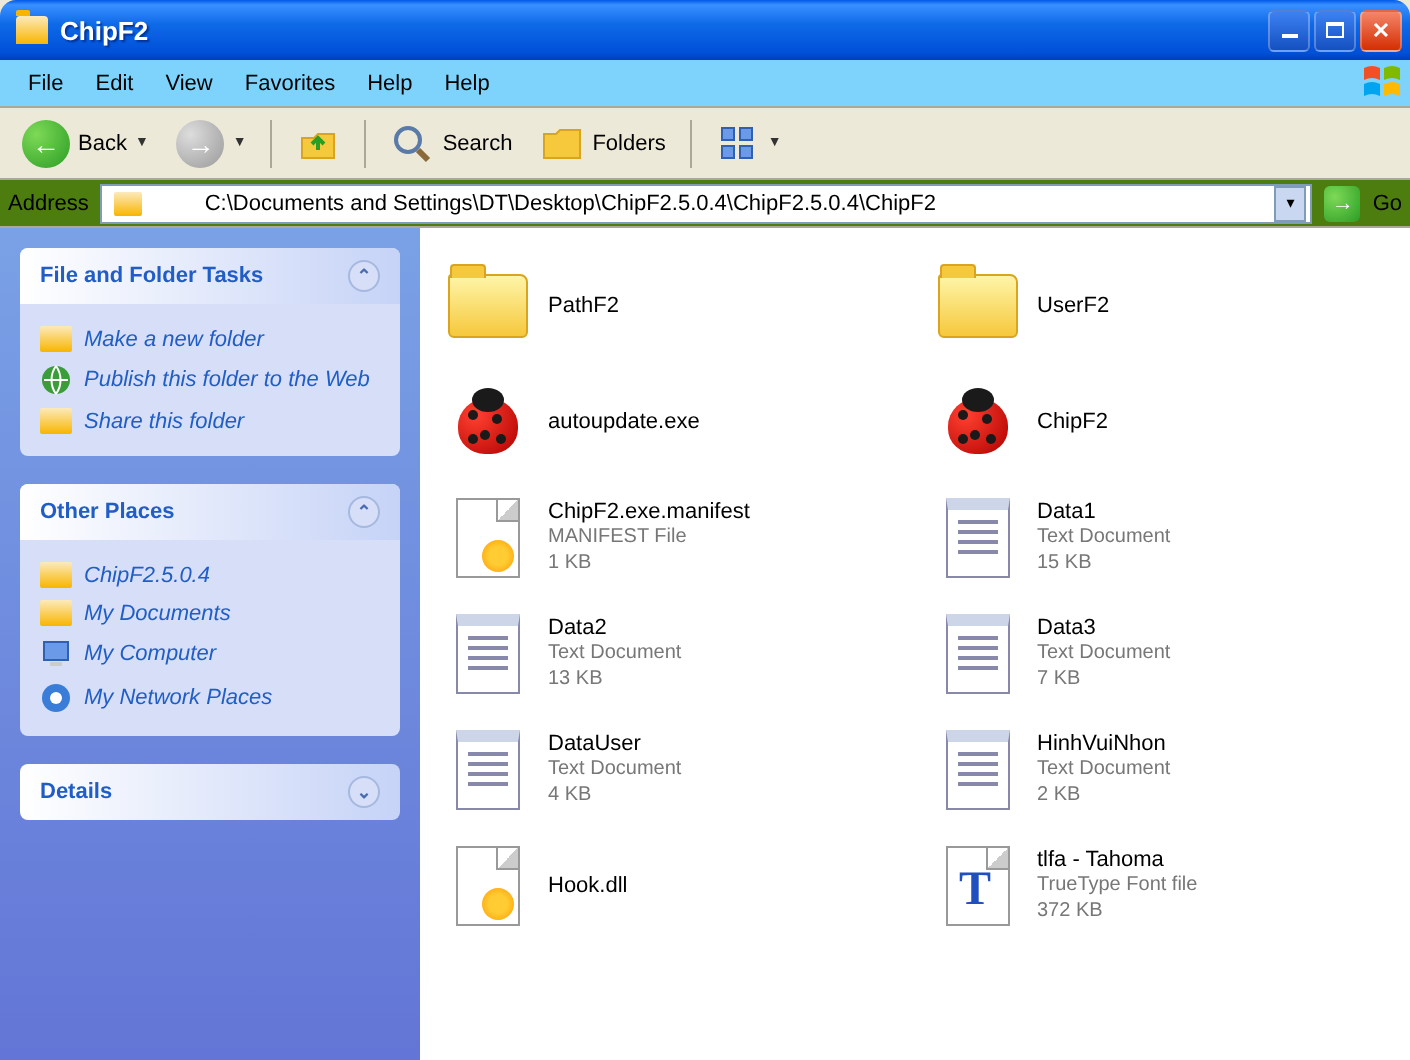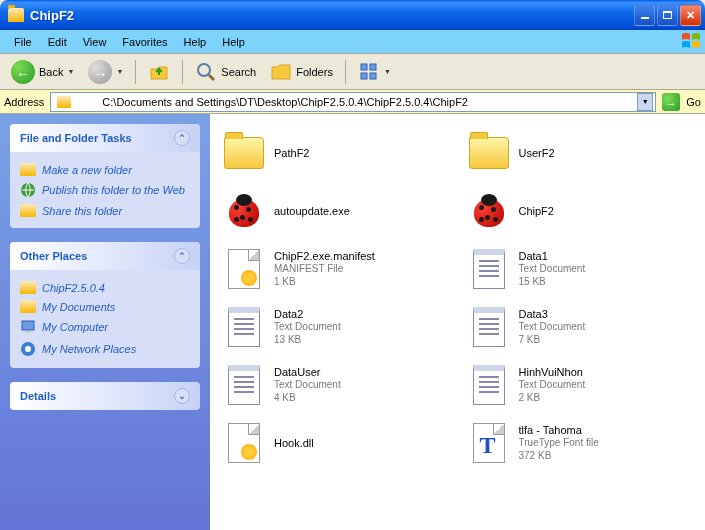--- a/index.html
+++ b/index.html
@@ -26,21 +26,21 @@
 .toolbar { height: 36px; background: #ece9d8; border-bottom: 1px solid #aca899; display: flex; align-items: center; padding: 0 6px; gap: 4px; }
 .tb-btn { display: flex; align-items: center; gap: 4px; padding: 3px 5px; border-radius: 3px; cursor: default; }
 .nav-circle { width: 24px; height: 24px; border-radius: 50%; display: flex; align-items: center; justify-content: center; color: white; font-size: 14px; font-weight: bold; }
 .nav-back { background: radial-gradient(circle at 30% 30%, #7ed957, #2a9d24); }
 .nav-fwd { background: radial-gradient(circle at 30% 30%, #ddd, #999); }
 .dd-arrow { font-size: 7px; color: #333; }
 .sep { width: 1px; height: 24px; background: #aca899; margin: 0 3px; }
 .up-ico, .search-ico, .folders-ico, .views-ico { width: 22px; height: 22px; display: flex; align-items: center; justify-content: center; }
 
 
-.addrbar { height: 24px; background: #fef9c3; border-bottom: 1px solid #aca899; display: flex; align-items: center; padding: 0 4px; gap: 6px; }
+.addrbar { height: 24px; background: #4d7c0f; border-bottom: 1px solid #aca899; display: flex; align-items: center; padding: 0 4px; gap: 6px; }
 .addr-input { flex: 1; height: 20px; background: white; border: 1px solid #7f9db9; display: flex; align-items: center; padding: 0 2px; }
 .addr-input .folder-ico-sm { width: 14px; height: 12px; background: linear-gradient(to bottom, #fceabb, #f8b500); border-radius: 1px; margin: 0 4px; }
 .addr-text { flex: 1; margin-left: 27px; }
 .addr-dd { width: 16px; height: 18px; background: #c9d8f0; border: 1px solid #7f9db9; display: flex; align-items: center; justify-content: center; font-size: 8px; }
 .go-btn { width: 18px; height: 18px; background: radial-gradient(circle at 30% 30%, #7ed957, #2a9d24); border-radius: 3px; color: white; display: flex; align-items: center; justify-content: center; font-size: 11px; }
 
 
 .main { display: flex; height: 416px; }
 
 

